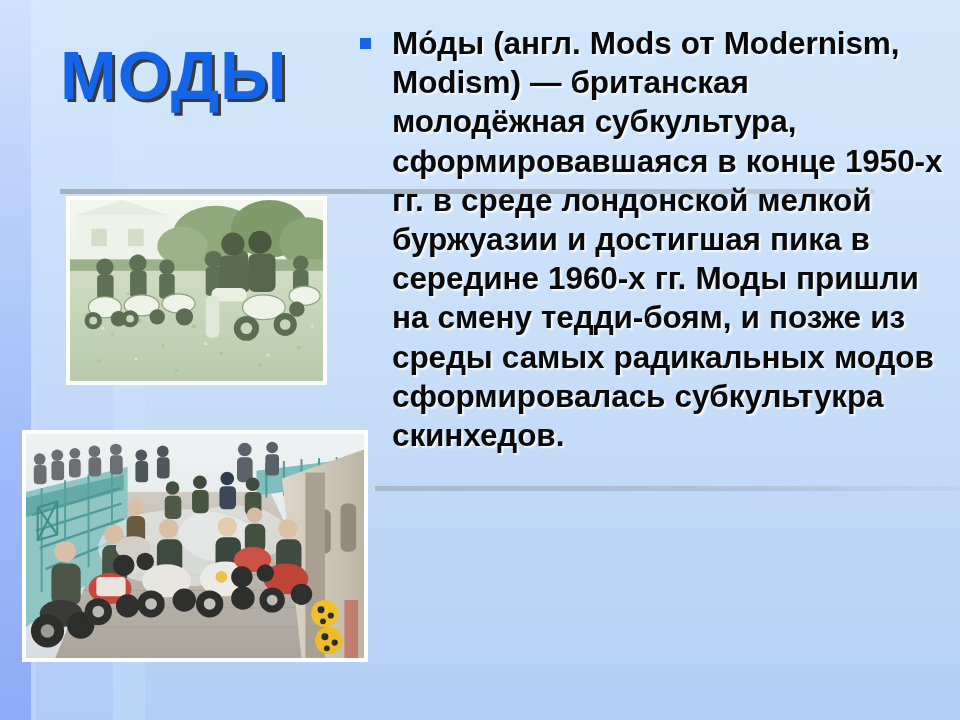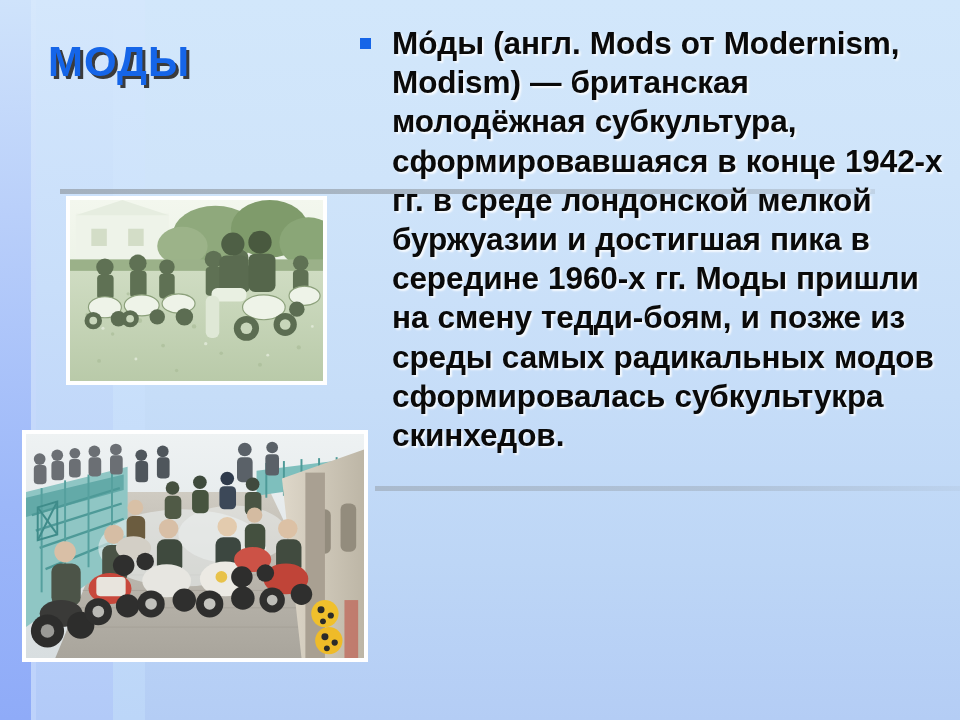--- a/index.html
+++ b/index.html
@@ -60,24 +60,24 @@
     left: 375px;
     top: 486px;
     width: 585px;
     height: 5px;
     background: linear-gradient(to right, rgba(150,160,170,0.55) 0%, rgba(150,160,170,0.40) 60%, rgba(150,160,170,0.12) 100%);
   }
 
   
   #title {
     position: absolute;
-    left: 48px;
+    left: 60px;
     top: 40px;
     width: 300px;
-    font-size: 42px;
+    font-size: 68px;
     font-weight: bold;
     letter-spacing: 1px;
     color: #1565e8;
     text-shadow: 3px 3px 0 #3b3b3b;
     line-height: 1.05;
     white-space: nowrap;
   }
 
   
   .photo {
@@ -431,17 +431,17 @@
           <circle cx="316" cy="216" r="3.2"></circle>
           <circle cx="308" cy="222" r="3"></circle>
       </g>
       <rect x="326" y="172" width="14" height="60" fill="#c0483c" opacity="0.55"></rect>
     </svg>
   </div>
 
   <div id="content-block">
     <div class="bullet-row">
       <div id="bullet-marker"></div>
-      <div id="body-text">Мо́ды (англ. Mods от Modernism, Modism) — британская молодёжная субкультура, сформировавшаяся в конце 1942-х гг. в среде лондонской мелкой буржуазии и достигшая пика в середине 1960-х гг. Моды пришли на смену тедди-боям, и позже из среды самых радикальных модов сформировалась субкультукра скинхедов.</div>
+      <div id="body-text">Мо́ды (англ. Mods от Modernism, Modism) — британская молодёжная субкультура, сформировавшаяся в конце 1950-х гг. в среде лондонской мелкой буржуазии и достигшая пика в середине 1960-х гг. Моды пришли на смену тедди-боям, и позже из среды самых радикальных модов сформировалась субкультукра скинхедов.</div>
     </div>
   </div>
 
 </div>
 
 </body></html>

